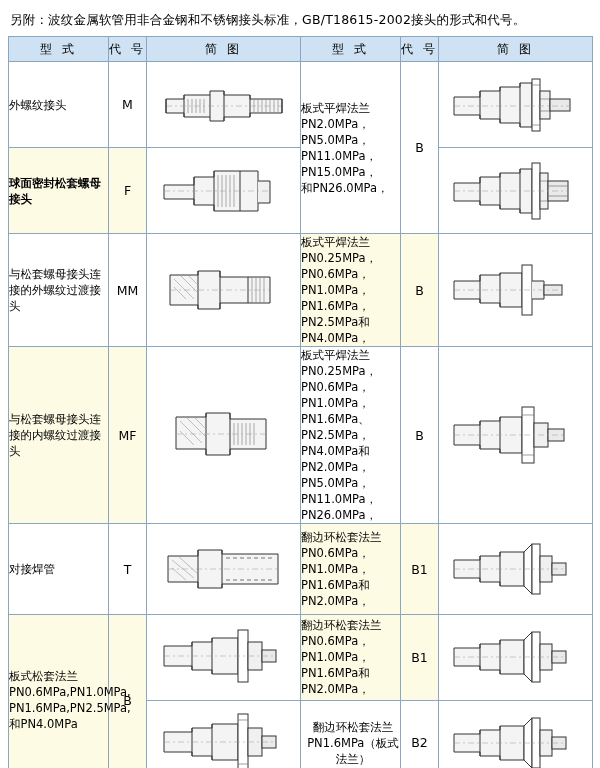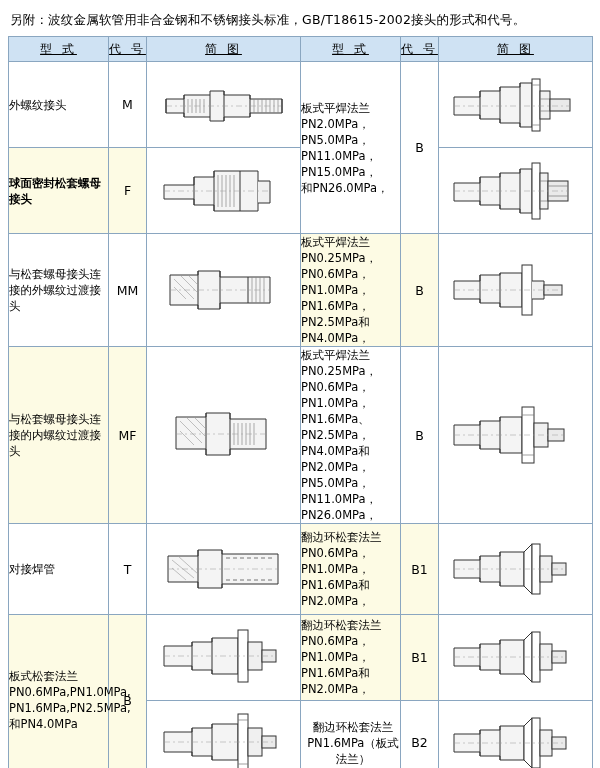--- a/index.html
+++ b/index.html
@@ -39,21 +39,20 @@
     vertical-align: middle;
     padding: 0;
   }
   .hdr {
     background: #cfe2f3;
     text-align: center;
     font-size: 12px;
     height: 24px;
     letter-spacing: 3px;
     font-weight: normal;
-    text-decoration: underline;
   }
   .cell-text {
     font-size: 11.5px;
     line-height: 16px;
     padding: 5px 5px 5px 7px;
   }
   .cell-text.center {
     text-align: center;
     padding-left: 5px;
   }

